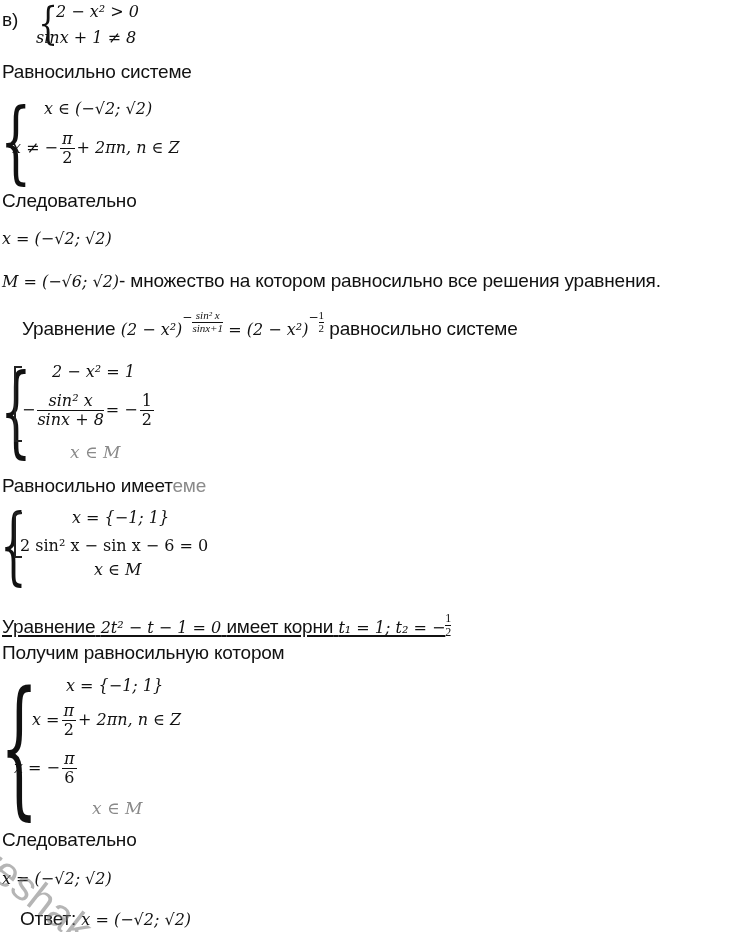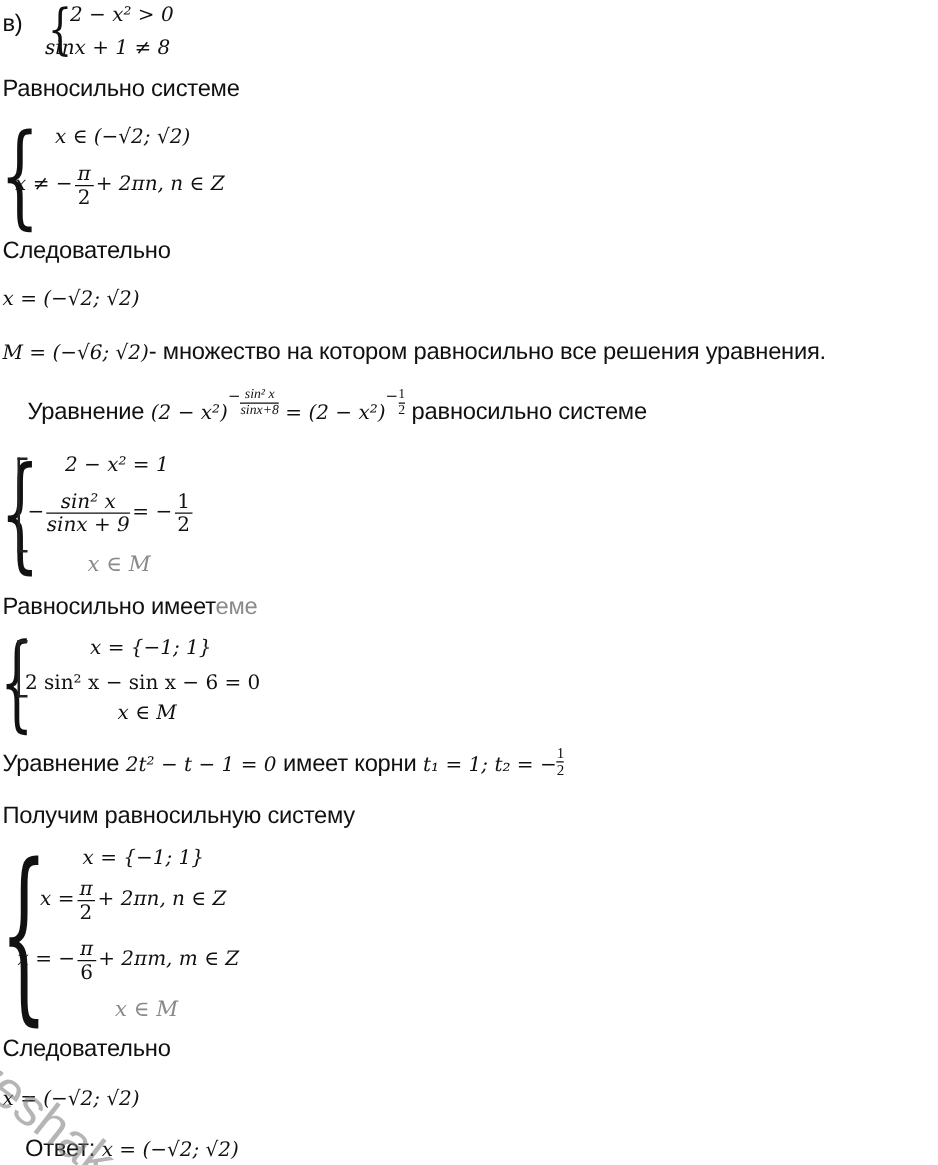--- a/index.html
+++ b/index.html
@@ -38,57 +38,57 @@
 </div>
 
 <div class="ln txt" style="left:2px;top:191px;">Следовательно</div>
 <div class="ln m i" style="left:2px;top:231px;">x = (−√2; √2)</div>
 <div class="ln" style="left:2px;top:270px;">
   <span class="m i">M = (−√6; √2)</span><span class="txt">- множество на котором равносильно все решения уравнения.</span>
 </div>
 
 <div class="ln" style="left:2px;top:318px;margin-left:20px;">
   <span class="txt">Уравнение</span>
-  <span class="m i">(2 − x²)</span><span class="m" style="font-size:12px;position:relative;top:-14px;">−</span><span class="supfrac"><span class="num i">sin² x</span><span class="i">sinx+8</span></span>
+  <span class="m i">(2 − x²)</span><span class="m" style="font-size:12px;position:relative;top:-14px;">−</span><span class="supfrac"><span class="num i">sin² x</span><span class="i">sinx+1</span></span>
   <span class="m i">= (2 − x²)</span><span class="m" style="font-size:12px;position:relative;top:-14px;">−</span><span class="supfrac"><span class="num">1</span><span>2</span></span>
   <span class="txt">равносильно системе</span>
 </div>
 
 <div class="brace" style="left:0px;top:352px;font-size:100px;transform:scaleX(0.5);transform-origin:left;">{</div>
 <div class="bracket" style="left:14px;top:366px;height:72px;"></div>
 <div class="ln m i" style="left:52px;top:364px;">2 − x² = 1</div>
 <div class="ln m i" style="left:22px;top:392px;">
-  <span>−</span><span class="frac"><span class="num">sin² x</span><span>sinx + 9</span></span><span>= −</span><span class="frac" style="font-style:normal"><span class="num">1</span><span>2</span></span>
+  <span>−</span><span class="frac"><span class="num">sin² x</span><span>sinx + 8</span></span><span>= −</span><span class="frac" style="font-style:normal"><span class="num">1</span><span>2</span></span>
 </div>
 <div class="ln m i gray" style="left:70px;top:444px;font-size:17px;">x ∈ M</div>
 
 <div class="ln txt" style="left:2px;top:476px;"><span>Равносильно имеет</span><span class="gray">еме</span></div>
 
 <div class="brace" style="left:0px;top:496px;font-size:84px;transform:scaleX(0.5);transform-origin:left;">{</div>
 <div class="bracket" style="left:14px;top:512px;height:42px;"></div>
 <div class="ln m i" style="left:72px;top:510px;">x = {−1; 1}</div>
 <div class="ln m" style="left:20px;top:538px;">2 sin² x − sin x − 6 = 0</div>
 <div class="ln m i" style="left:94px;top:562px;">x ∈ M</div>
 
-<div class="ln" style="left:2px;top:600px;">
+<div class="ln" style="left:2px;top:616px;text-decoration:underline;">
   <span class="txt">Уравнение</span>
   <span class="m i">2t² − t − 1 = 0</span>
   <span class="txt">имеет корни</span>
   <span class="m i">t₁ = 1; t₂ = −</span><span class="supfrac" style="top:-4px;font-size:12px"><span class="num">1</span><span>2</span></span>
 </div>
 
-<div class="ln txt" style="left:2px;top:643px;">Получим равносильную систему</div>
+<div class="ln txt" style="left:2px;top:643px;">Получим равносильную котором</div>
 
 <div class="brace" style="left:0px;top:660px;font-size:150px;transform:scaleX(0.4);transform-origin:left;">{</div>
 <div class="ln m i" style="left:66px;top:678px;">x = {−1; 1}</div>
 <div class="ln m i" style="left:32px;top:702px;">
   <span>x =</span><span class="frac"><span class="num">π</span><span style="font-style:normal">2</span></span><span>+ 2πn, n ∈ Z</span>
 </div>
 <div class="ln m i" style="left:14px;top:750px;">
-  <span>x = −</span><span class="frac"><span class="num">π</span><span style="font-style:normal">6</span></span><span>+ 2πm, m ∈ Z</span>
+  <span>x = −</span><span class="frac"><span class="num">π</span><span style="font-style:normal">6</span></span>
 </div>
 <div class="ln m i gray" style="left:92px;top:800px;font-size:17px;">x ∈ M</div>
 
 <div class="ln txt" style="left:2px;top:830px;">Следовательно</div>
 <div class="ln m i" style="left:2px;top:871px;">x = (−√2; √2)</div>
 <div class="ln" style="left:20px;top:908px;">
   <span class="txt">Ответ:</span>
   <span class="m i">x = (−√2; √2)</span>
 </div>
 

